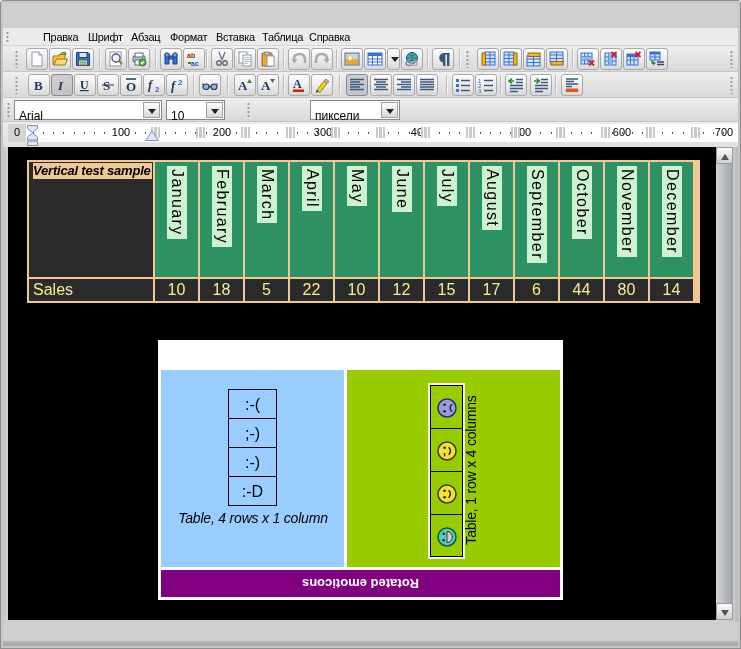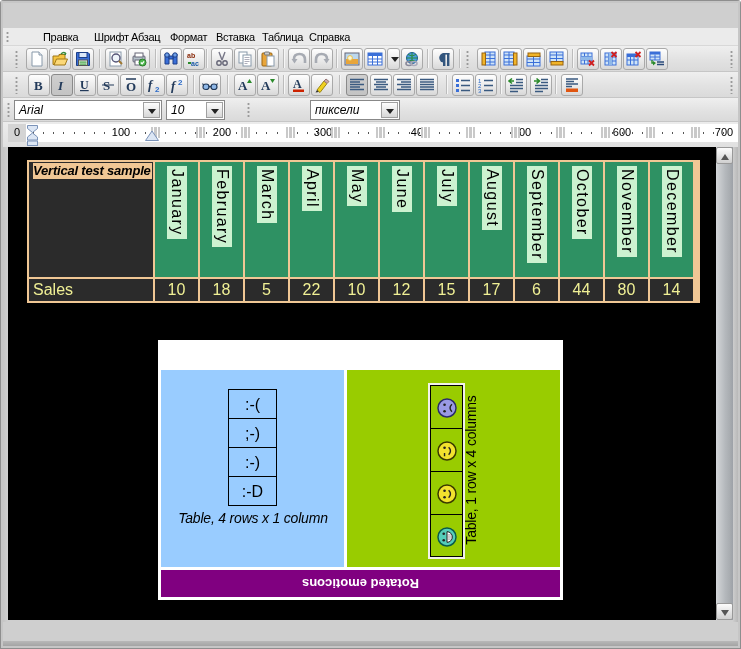--- a/index.html
+++ b/index.html
@@ -28,21 +28,21 @@
 .tbrow{left:3px;width:735px;height:26px;background:linear-gradient(#efefef,#e2e2e2 55%,#dadada);border-bottom:1px solid #c6c6c6;}
 .tbtn{position:absolute;top:2px;width:22px;height:22px;border:1px solid #a9a9a9;border-radius:3px;
  background:linear-gradient(#fefefe,#e9e9e9 60%,#d8d8d8);}
 .tbtn svg{position:absolute;left:2px;top:2px;}
 .tbtn.pressed{background:linear-gradient(#cfcfcf,#c3c3c3);border-color:#8a8a8a;}
 .tsep{position:absolute;top:3px;width:1px;height:19px;background:#bcbcbc;box-shadow:1px 0 0 #f6f6f6;}
 .combo{position:absolute;top:2px;height:20px;background:#fff;border:1px solid #888;font-size:12px;}
 .combo .cb{position:absolute;right:1px;top:1px;width:17px;height:16px;background:linear-gradient(#fdfdfd,#d7d7d7);
  border:1px solid #a0a0a0;text-align:center;}
 .combo .cb:after{content:"";position:absolute;left:4px;top:6px;border:4px solid transparent;border-top:5px solid #222;}
-.combo .cv{position:absolute;left:4px;top:2px;font-style:italic;}
+.combo .cv{position:absolute;left:4px;top:8px;}
 
 #rulerrow{left:3px;top:122px;width:735px;height:25px;background:linear-gradient(#ececec,#e0e0e0);}
 #ruler{position:absolute;left:23px;top:2px;width:712px;height:18px;background:#fff;}
 #ruler0{position:absolute;left:5px;top:2px;width:18px;height:18px;background:#d4d4d4;font-size:11px;color:#000;
  text-align:center;line-height:16px;}
 .rnum{position:absolute;top:2px;font-size:11px;color:#000;}
 .rtick{position:absolute;top:8px;width:1px;height:2px;background:#555;}
 .rcolm{position:absolute;top:3px;width:9px;height:11px;background:linear-gradient(90deg,#c9c9c9 0 2px,#ffffff 2px 3px,#c9c9c9 3px 6px,#ffffff 6px 7px,#c9c9c9 7px 9px);}
 
 #content{left:8px;top:147px;width:708px;height:473px;background:#000;}
@@ -87,21 +87,21 @@
 #bleft{left:0;top:147px;width:8px;height:475px;background:linear-gradient(90deg,#8f8f8f,#c6c6c6 40%,#d0d0d0);}
 #bright{left:733px;top:147px;width:8px;height:475px;background:linear-gradient(90deg,#cdcdcd,#b9b9b9 60%,#8f8f8f);}
 </style>
 </head>
 <body>
 <div id="win">
   <div class="abs" id="menu">
     <div class="vgrip" style="left:3px;top:3px;height:12px;"></div>
     <span style="left:3px;margin-top:40px;">Файл</span>
       <span style="left:40px;">Правка</span>
-      <span style="left:91px;">Шрифт</span>
+      <span style="left:85px;">Шрифт</span>
     <span style="left:128px;">Абзац</span>
       <span style="left:167px;">Формат</span>
       <span style="left:213px;text-align:right;">Вставка</span>
     <span style="left:259px;">Таблица</span>
       <span style="left:306px;">Справка</span>
   </div>
   <div class="abs tbrow" id="tb1" style="top:46px;">
       <div class="vgrip" style="left:12px;top:4px;height:18px;"></div>
       <div class="tbtn" style="left:23px;">
         <svg width="16" height="16" viewBox="0 0 16 16">

